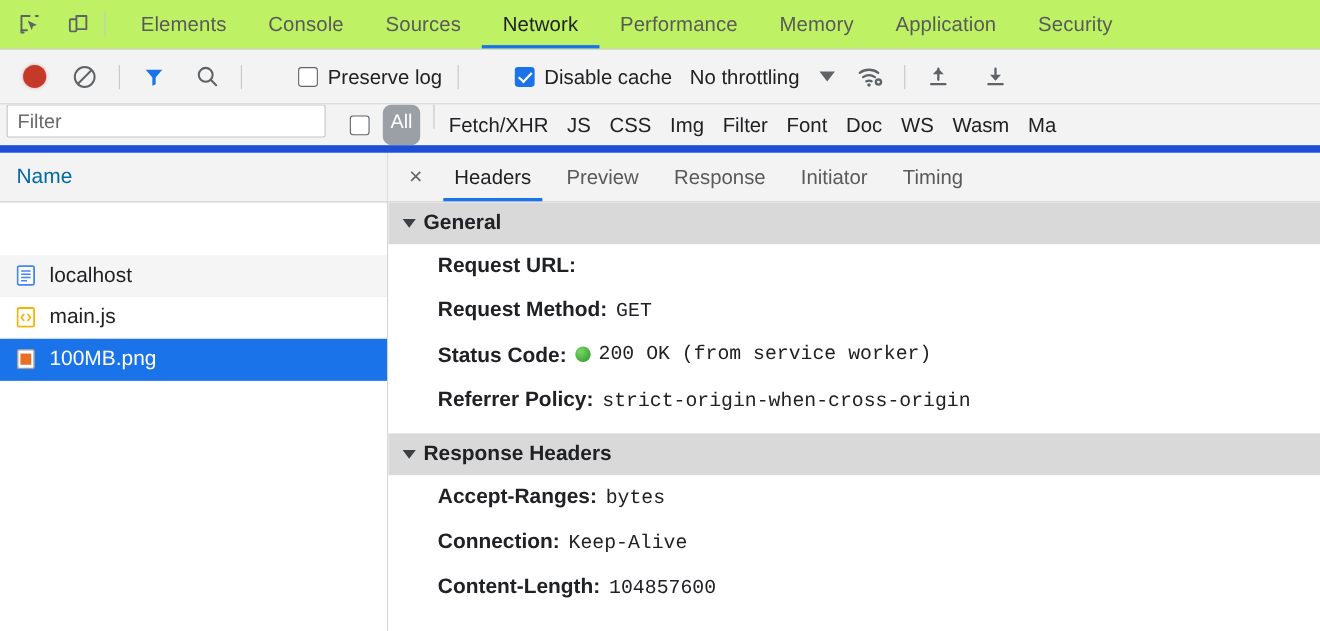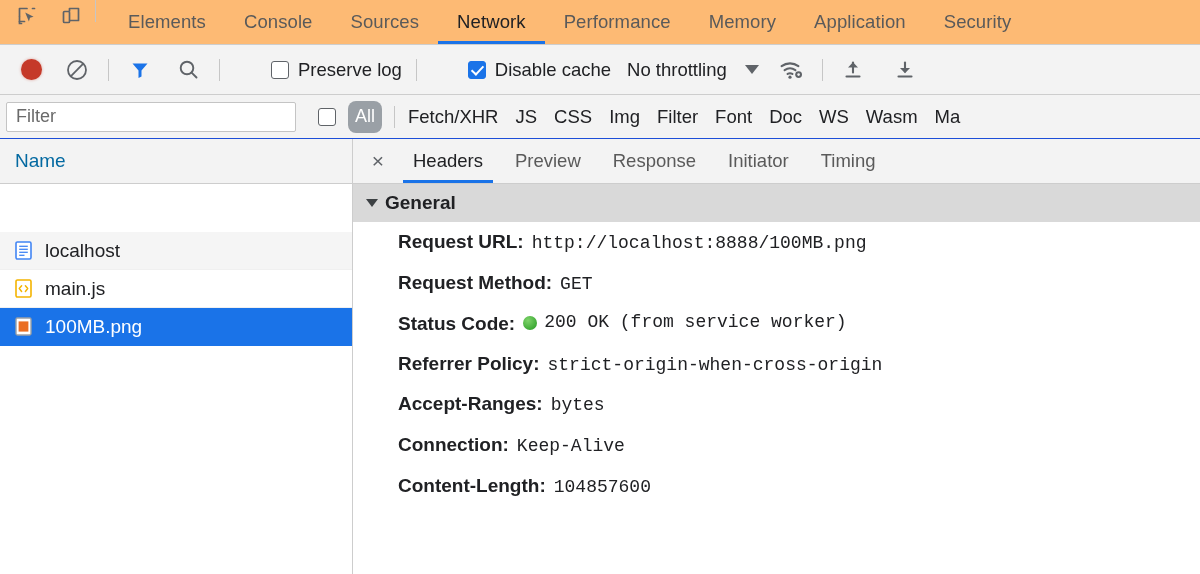--- a/index.html
+++ b/index.html
@@ -8,23 +8,23 @@
     background: #fff;
     font-family: "Liberation Sans", sans-serif;
     -webkit-font-smoothing: antialiased;
     overflow: hidden;
   }
   #app { width: 1200px; height: 574px; position: relative; display: flex; flex-direction: column; background: #fff; }
 
   
   .tabbar {
     height: 45px; flex: 0 0 45px;
-    background: #fdba74;
+    background: #bef264;
     border-bottom: 1px solid #cdcdcd;
-    display: flex; align-items: flex-start;
+    display: flex; align-items: center;
     position: relative;
   }
   .tool-icons { display: flex; align-items: center; padding-left: 10px; gap: 10px; }
   .iconbtn {
     width: 34px; height: 32px;
     display: flex; align-items: center; justify-content: center;
     border-radius: 3px;
   }
   .vsep { width: 1px; height: 22px; background: #c6c6c6; margin: 0 7px; }
   .maintabs { display: flex; align-items: stretch; height: 100%; margin-left: 6px; }
@@ -67,22 +67,22 @@
   .caret-dn {
     width: 0; height: 0; margin-left: 18px;
     border-left: 7px solid transparent; border-right: 7px solid transparent;
     border-top: 9px solid #5f6368;
   }
 
   
   .filterbar {
     height: 44px; flex: 0 0 44px;
     background: #f3f3f3;
-    border-bottom: 1px solid #1d4ed8;
-    display: flex; align-items: center;
+    border-bottom: 7px solid #1d4ed8;
+    display: flex; 
     padding-left: 6px; overflow: hidden;
   }
   .filterinput {
     width: 290px; height: 30px;
     background: #fff; border: 1px solid #c4c4c4; border-radius: 2px;
     font-family: "Liberation Sans", sans-serif;
     font-size: 18px; color: #4e4e4e;
     padding: 0 9px; outline: none;
   }
   .filterinput::placeholder { color: #6a6a6a; opacity: 1; }
@@ -381,38 +381,41 @@
       </div>
 
       <div class="detbody">
 
         <div class="sect-hdr">
           <span class="tri"></span>
           <span>General</span>
         </div>
         <div class="hrow">
           <span class="hkey">Request URL:</span>
-          <span class="hval">http://localhost:8888/100MB.png</span>
         </div>
         <div class="hrow">
           <span class="hkey">Request Method:</span>
           <span class="hval">GET</span>
         </div>
         <div class="hrow">
           <span class="hkey">Status Code:</span>
           <span class="valwrap">
             <span class="statusdot"></span>
             <span class="hval">200 OK (from service worker)</span>
           </span>
         </div>
         <div class="hrow">
           <span class="hkey">Referrer Policy:</span>
           <span class="hval">strict-origin-when-cross-origin</span>
         </div>
 
+        <div class="sect-hdr" style="margin-top:10px">
+          <span class="tri"></span>
+          <span>Response Headers</span>
+        </div>
         <div class="hrow">
           <span class="hkey">Accept-Ranges:</span>
           <span class="hval">bytes</span>
         </div>
         <div class="hrow">
           <span class="hkey">Connection:</span>
           <span class="hval">Keep-Alive</span>
         </div>
         <div class="hrow">
           <span class="hkey">Content-Length:</span>

